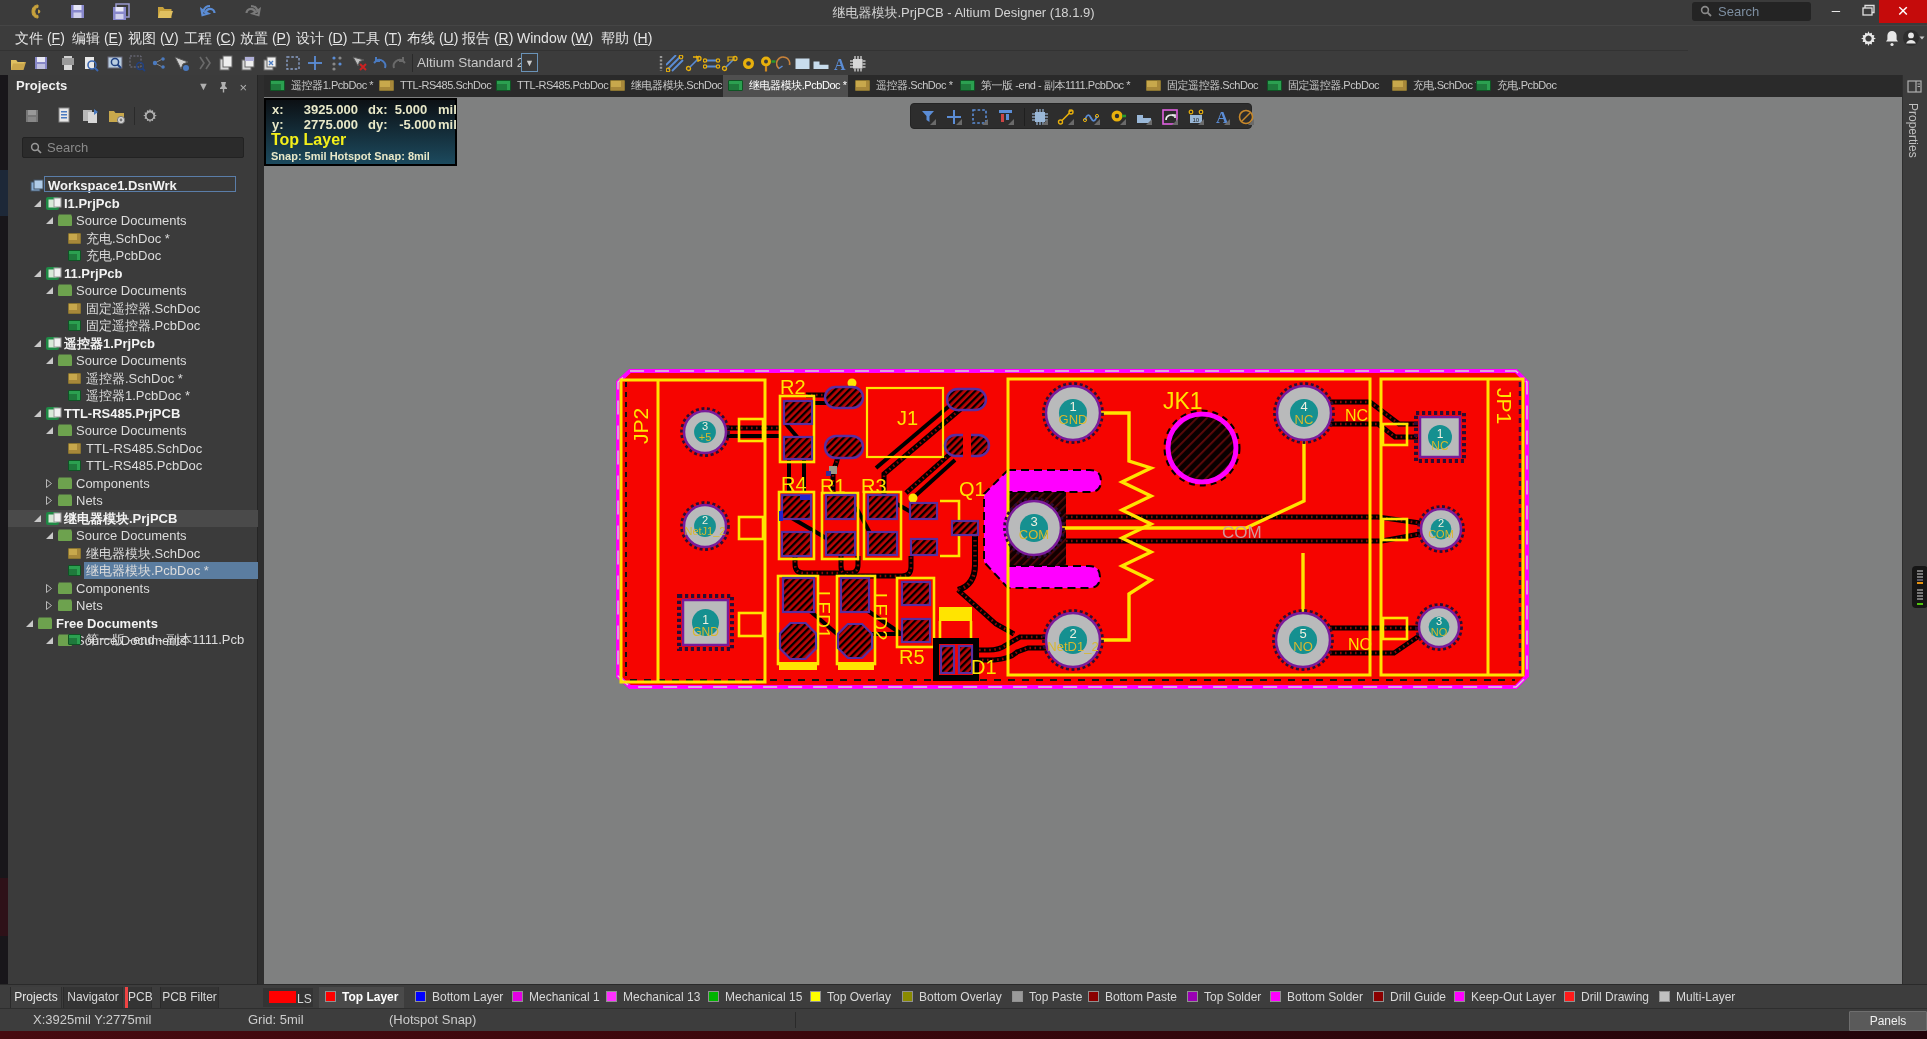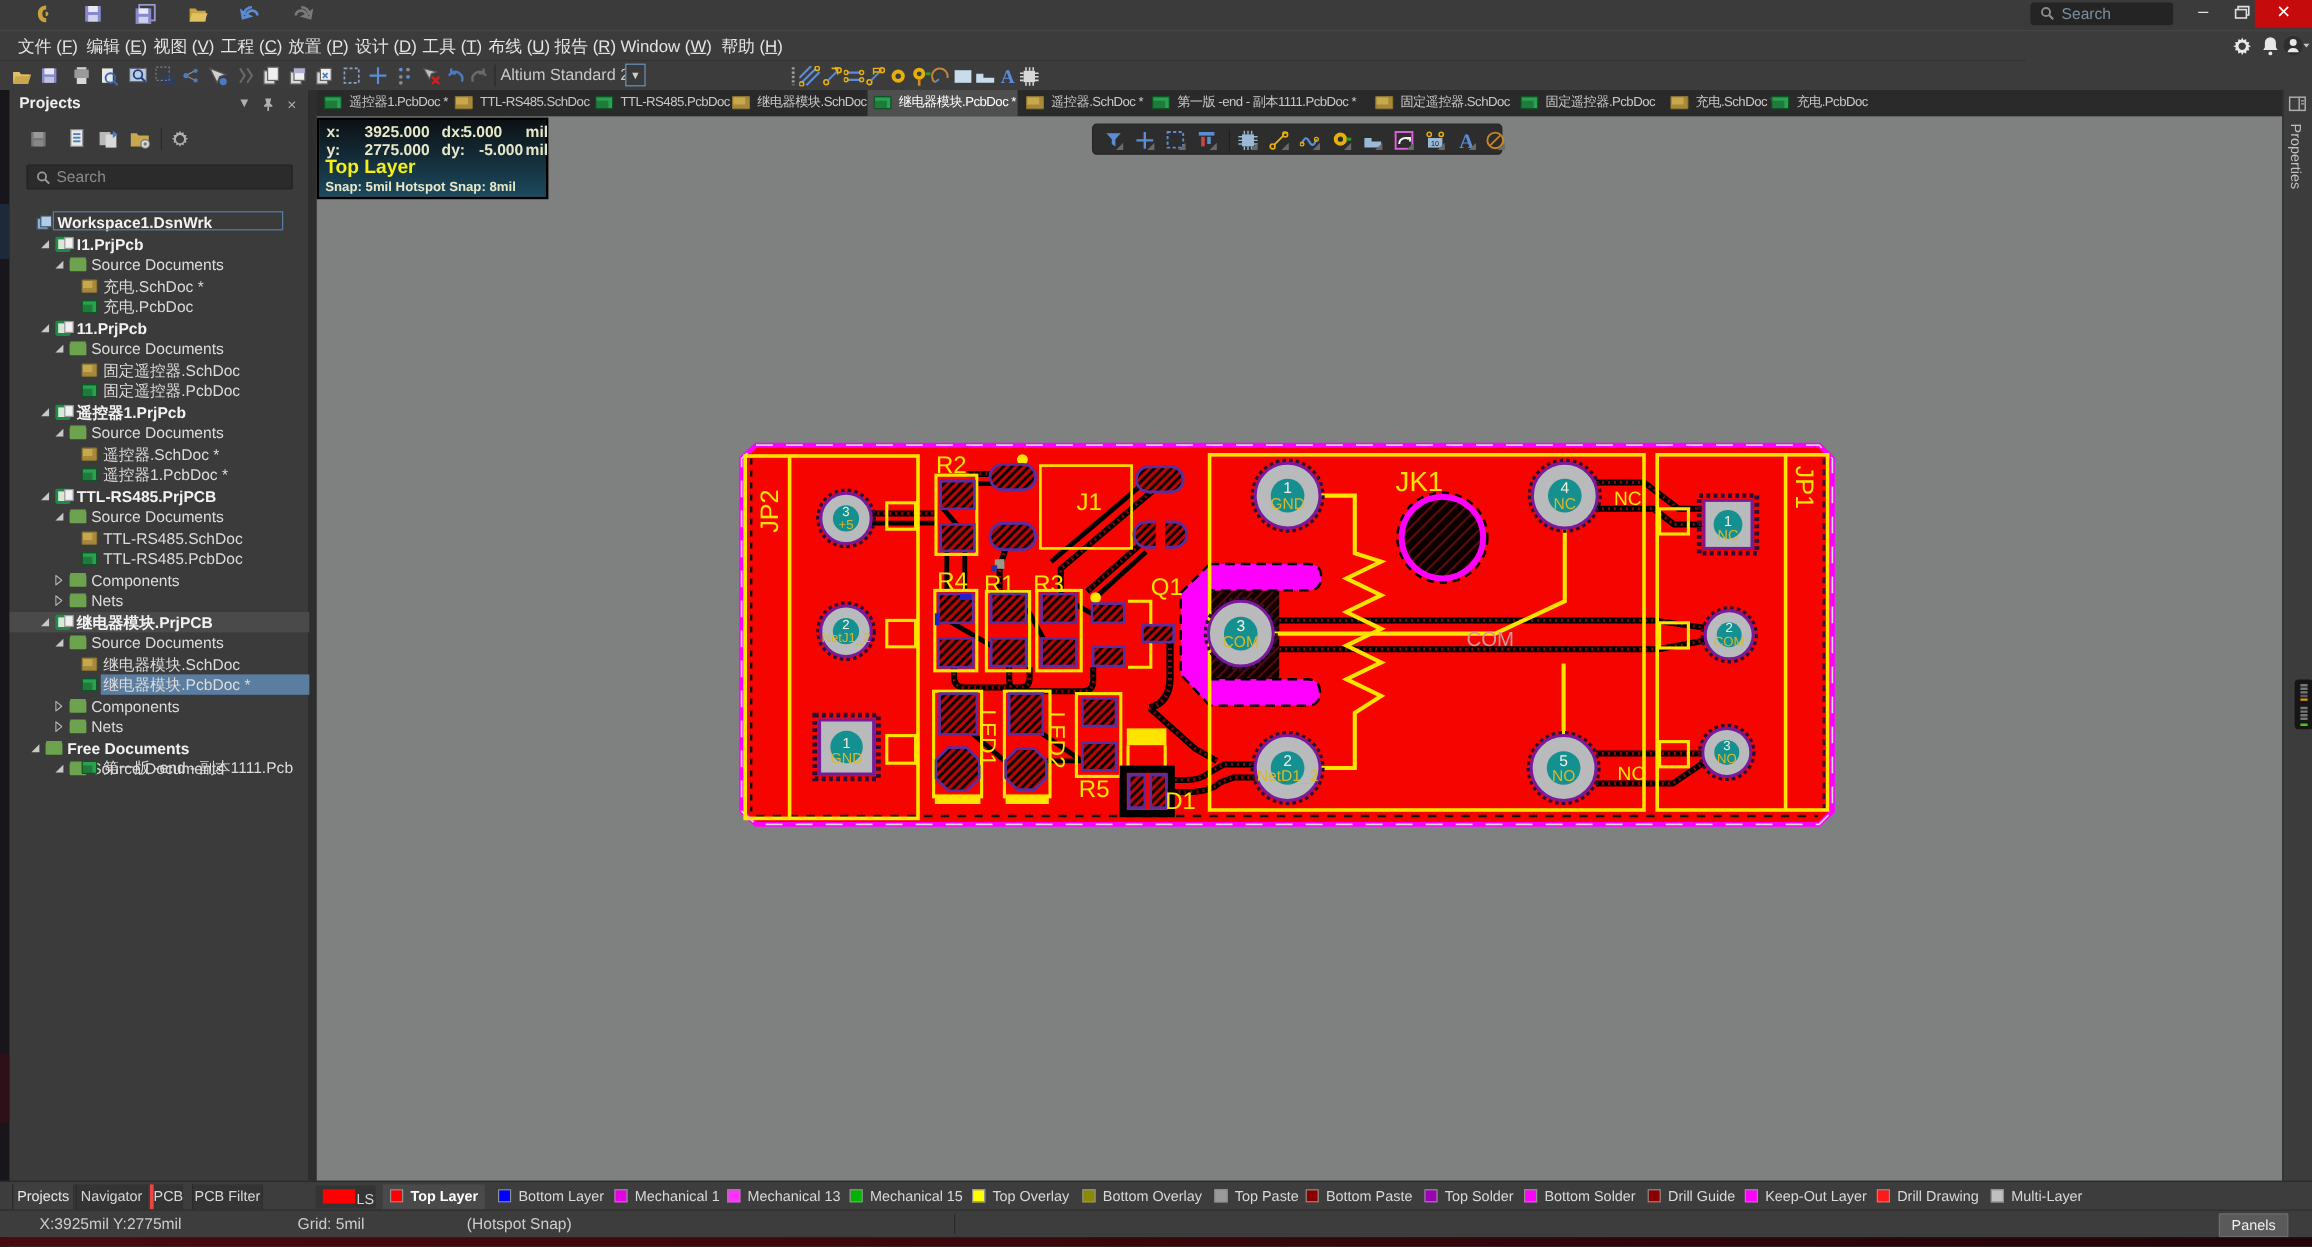--- a/index.html
+++ b/index.html
@@ -56,21 +56,21 @@
   #rightstrip { left:1902px; top:75px; width:25px; height:909px; background:#3c3c3c; border-left:1px solid #2e2e2e; }
   #props { position:absolute; left:3px; top:28px; color:#c0c0c0; font-size:12px; writing-mode:vertical-rl; }
   
   #bottombar { left:0; top:984px; width:1927px; height:24px; background:#3d3d3d; border-top:1px solid #2a2a2a;
     font-size:12px; color:#d8d8d8; }
   .btab { position:absolute; top:2px; height:21px; line-height:20px; padding:0 10px; border-right:1px solid #2e2e2e; }
   .ltab { position:absolute; top:2px; height:21px; line-height:20px; white-space:nowrap; }
   .chip { display:inline-block; width:11px; height:11px; margin-right:6px; vertical-align:-1px; border:1px solid #909090; }
   #statusbar { left:0; top:1008px; width:1927px; height:23px; background:#3d3d3d; border-top:1px solid #2e2e2e;
     font-size:13px; color:#cccccc; line-height:22px; }
-  #panelsbtn { position:absolute; left:1849px; top:2px; width:58px; height:20px; background:#5a5a5a; border:1px solid #6e6e6e;
+  #panelsbtn { position:absolute; left:1849px; top:2px; width:78px; height:20px; background:#5a5a5a; border:1px solid #6e6e6e;
     color:#f0f0f0; text-align:center; line-height:19px; font-size:12px; border-radius:1px; }
   #redstrip { left:0; top:1031px; width:1927px; height:8px; background:linear-gradient(90deg,#470a10,#3c070c 40%,#22040a); }
   #leftedge { left:0; top:0; width:8px; height:1039px; background:#18161a; }
 </style>
 </head>
 <body>
 <div id="stage">
   <div class="abs" id="leftedge"></div>
   <div class="abs" style="left:0;top:170px;width:8px;height:46px;background:#1d2838"></div>
   <div class="abs" style="left:0;top:878px;width:8px;height:58px;background:#2e1118"></div>
@@ -95,20 +95,21 @@
     <svg class="tbico" style="left:156px" viewBox="0 0 18 18">
         <path d="M2 4 h5 l1.5 2 h7 v9 H2z" fill="#c8a23c"></path>
         <path d="M4 8 h13 l-2.5 7 H2z" fill="#e0c060"></path>
       </svg>
     <svg class="tbico" style="left:200px" viewBox="0 0 18 18">
         <path d="M10 3 C6 3 4 6 3.5 8 L1.5 6.5 2.5 12 8 10.5 5.5 9.3 C6.5 7 8 5.8 10 5.8 C13 5.8 14.5 8 14.5 10" fill="none" stroke="#5b8dd6" stroke-width="2.2"></path>
       </svg>
     <svg class="tbico" style="left:243px" viewBox="0 0 18 18">
         <path d="M8 3 C12 3 14 6 14.5 8 L16.5 6.5 15.5 12 10 10.5 12.5 9.3 C11.5 7 10 5.8 8 5.8 C5 5.8 3.5 8 3.5 10" fill="none" stroke="#7a7a7a" stroke-width="2.2"></path>
       </svg>
+    <div class="abs" id="title-text">继电器模块.PrjPCB - Altium Designer (18.1.9)</div>
     <div class="abs" id="searchpill"><svg class="mag" viewBox="0 0 12 12">
           <circle cx="5" cy="5" r="3.4" fill="none" stroke="#8a8a8a" stroke-width="1.6"></circle>
           <line x1="7.6" y1="7.6" x2="11" y2="11" stroke="#8a8a8a" stroke-width="1.8"></line>
         </svg>Search</div>
     <div class="abs" id="winmin">–</div>
     <div class="abs" id="winrest"><svg width="28" height="23" viewBox="0 0 28 23">
           <rect x="10" y="8" width="9" height="7" fill="none" stroke="#e0e0e0" stroke-width="1.3"></rect>
           <path d="M12 8 V5.5 H21 V12.5 H19" fill="none" stroke="#e0e0e0" stroke-width="1.3"></path>
         </svg></div>
     <div class="abs" id="winclose">×</div>
@@ -749,21 +750,21 @@
           <text x="874" y="593" font-size="19" fill="#ffe400" transform="rotate(90,874,593)" font-family="Liberation Sans">LED2</text>
           <text x="1345" y="421" font-size="16" fill="#ffe400" font-family="Liberation Sans">NC</text>
           <text x="1348" y="650" font-size="16" fill="#ffe400" font-family="Liberation Sans">NO</text>
           <text x="1222" y="538" font-size="17" fill="#cf9a9a">COM</text>
         </g>
       </svg>
     <div class="abs" id="hud">
       <div style="position:absolute;left:6px;top:2px">x:</div>
         <div style="position:absolute;left:24px;top:2px;width:68px;text-align:right">3925.000</div>
       <div style="position:absolute;left:102px;top:2px">dx:</div>
-        <div style="position:absolute;left:120px;top:2px;width:50px;text-align:left">5.000</div>
+        <div style="position:absolute;left:120px;top:2px;width:50px;text-align:center">5.000</div>
         <div style="position:absolute;left:172px;top:2px">mil</div>
       <div style="position:absolute;left:6px;top:17px">y:</div>
         <div style="position:absolute;left:24px;top:17px;width:68px;text-align:right">2775.000</div>
       <div style="position:absolute;left:102px;top:17px">dy:</div>
         <div style="position:absolute;left:114px;top:17px;width:56px;text-align:right">-5.000</div>
         <div style="position:absolute;left:172px;top:17px">mil</div>
       <div style="position:absolute;left:5px;top:31px;font-size:16px;color:#f3ef1a">Top Layer</div>
       <div style="position:absolute;left:5px;top:50px;font-size:11px">Snap: 5mil Hotspot Snap: 8mil</div>
     </div>
     <div class="abs" id="floatbar">

